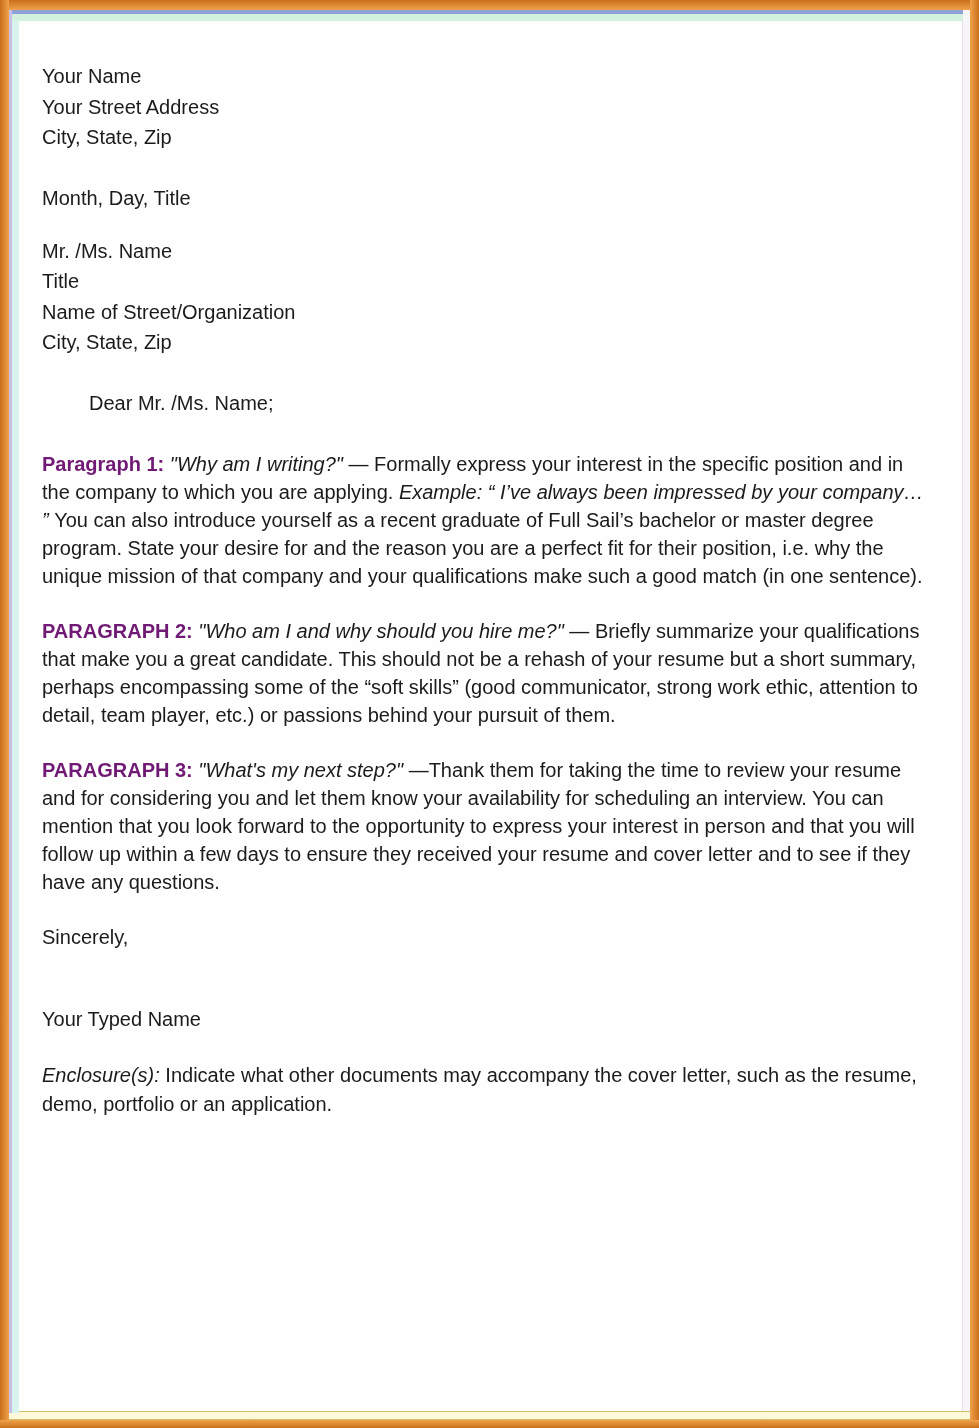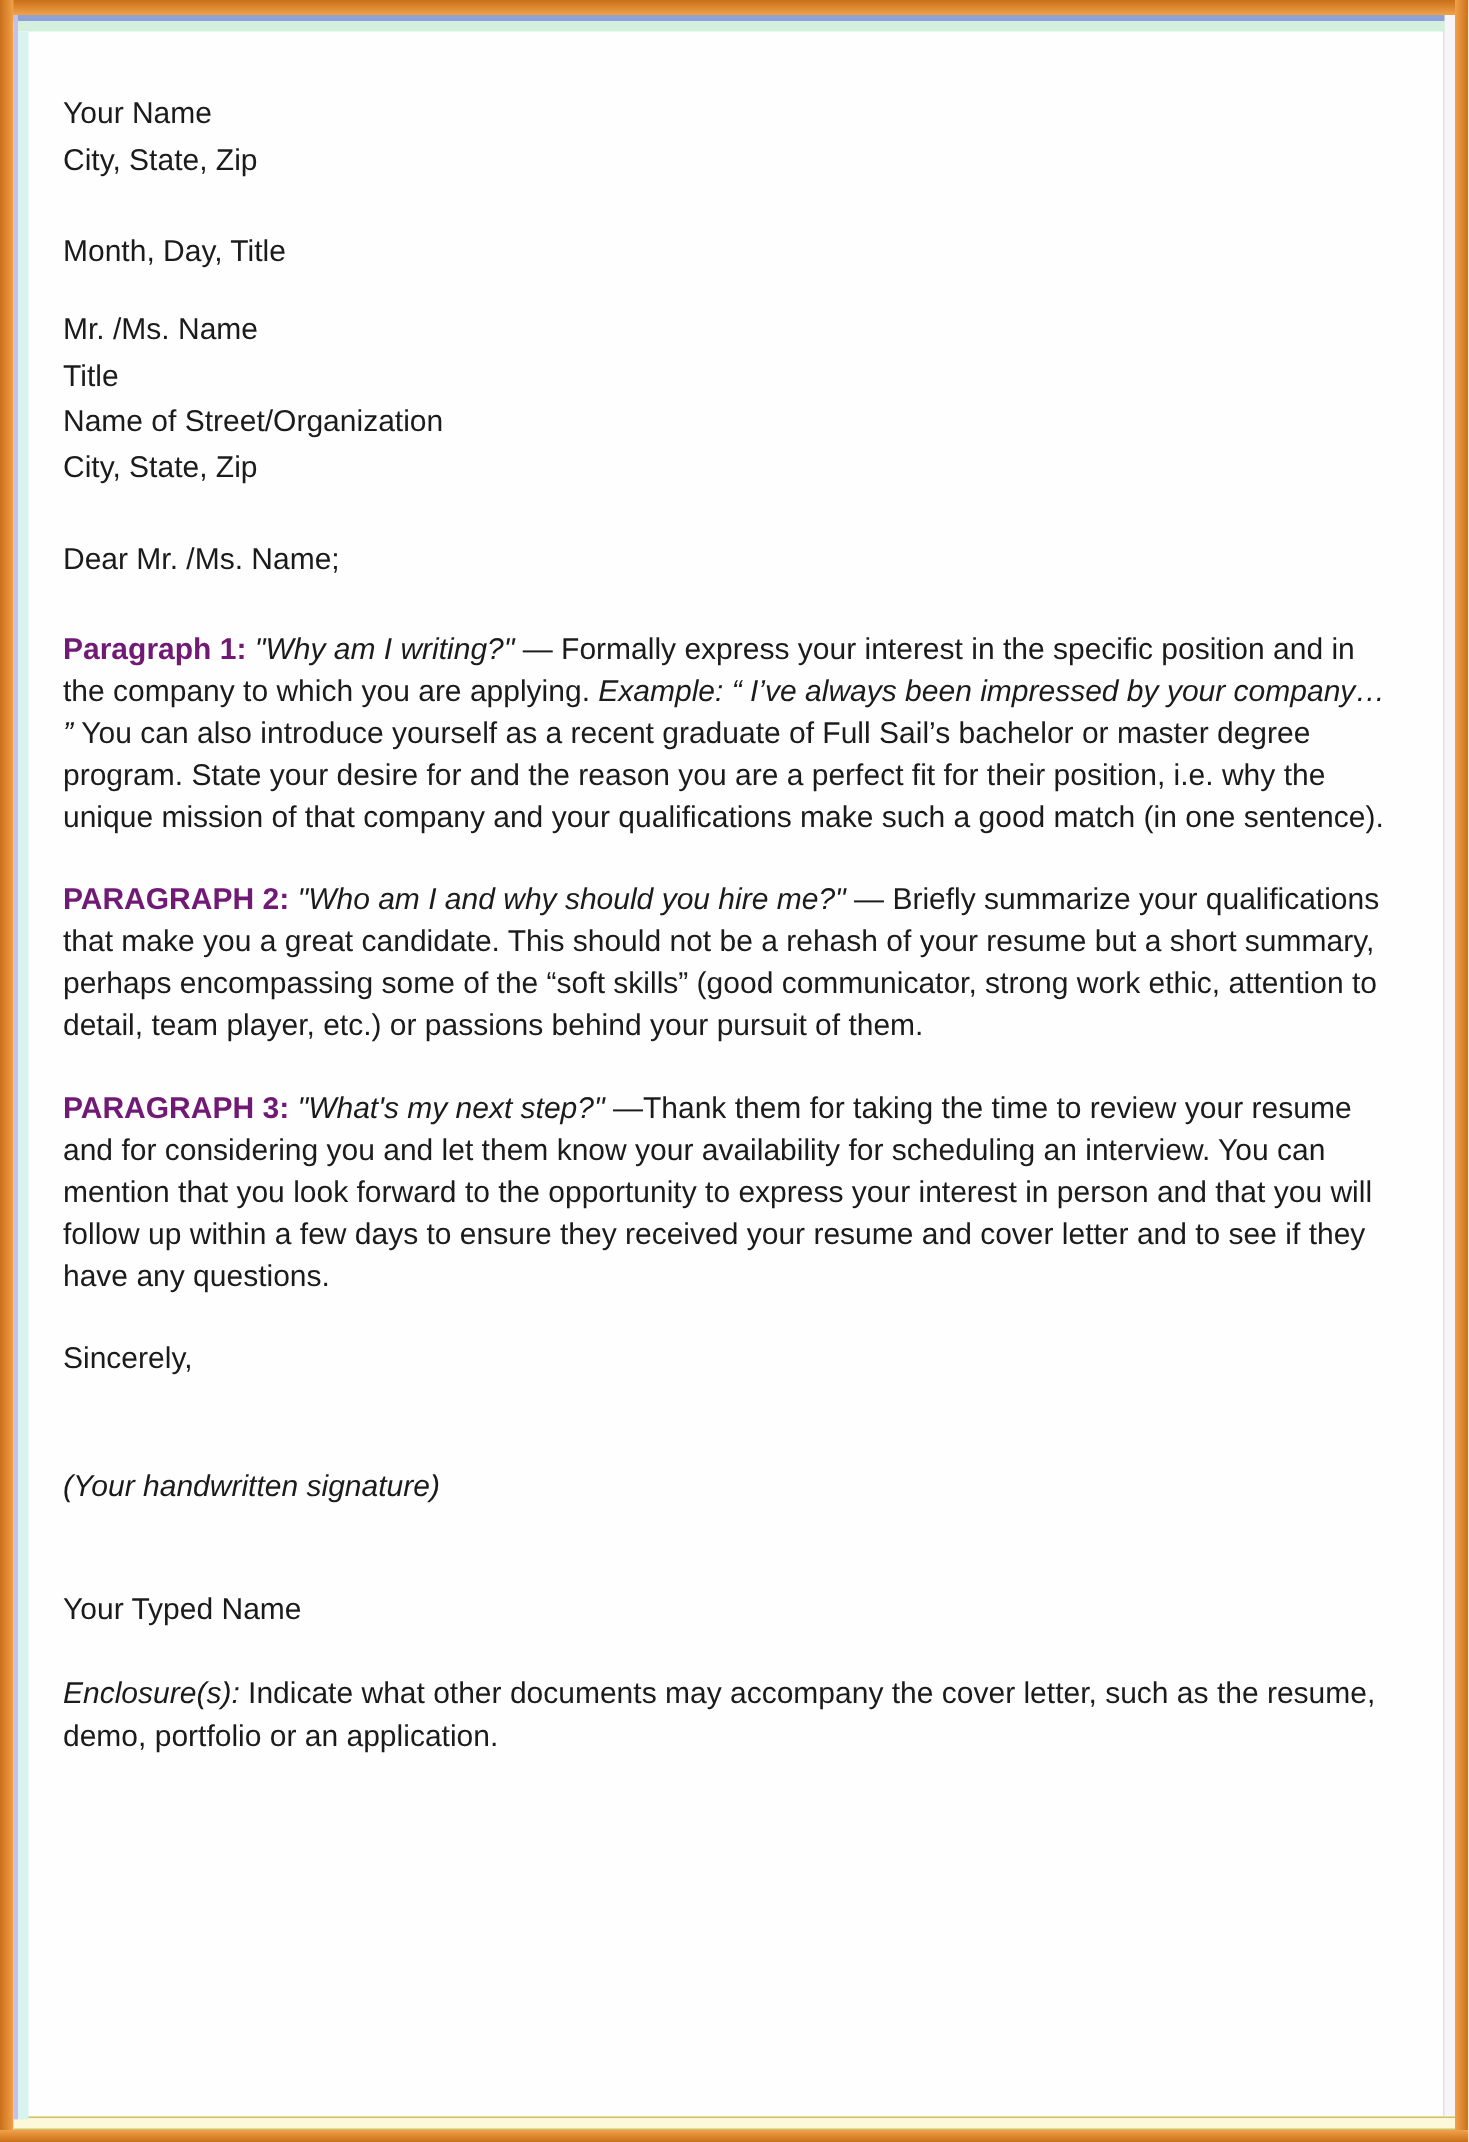--- a/index.html
+++ b/index.html
@@ -47,21 +47,21 @@
   .content {
     position: absolute;
     left: 42px;
     top: 61px;
     width: 884px;
     font-size: 20px;
   }
   .addr-block div, .single-line { line-height: 30.5px; }
   .date-line      { margin-top: 30.5px; }
   .recipient      { margin-top: 22px; }
-  .salutation     { margin-top: 30.5px; }
+  .salutation     { margin-top: 30.5px; margin-left: 47px; }
   p.para { margin: 31px 0 0 0; line-height: 28px; }
   p.para-tight { margin-top: 27px; }
   .closing   { margin-top: 27px; line-height: 28px; }
   .signature { margin-top: 57px; line-height: 28px; font-style: italic; }
   .typed     { margin-top: 54px; line-height: 28px; }
   p.enclosure { margin: 28px 0 0 0; line-height: 29px; }
   .bold { font-weight: 700; color: #701a75; }
   .italic { font-style: italic; }
 </style>
 </head>
@@ -77,20 +77,21 @@
   <div class="b-bottom-accent"></div>
   <div class="a-top-blue"></div>
   <div class="a-top-mint"></div>
   <div class="a-left-lav"></div>
   <div class="a-left-cyan"></div>
 
   <div class="content">
 
     <div class="addr-block">
       <div>Your Name</div>
+      <div>Your Street Address</div>
       <div>City, State, Zip</div>
     </div>
 
     <div class="single-line date-line">Month, Day, Title</div>
 
     <div class="addr-block recipient">
       <div>Mr. /Ms. Name</div>
       <div>Title</div>
       <div>Name of Street/Organization</div>
       <div>City, State, Zip</div>
@@ -99,20 +100,19 @@
     <div class="single-line salutation">Dear Mr. /Ms. Name;</div>
 
     <p class="para"><span class="bold">Paragraph 1:</span><span class="italic"> "Why am I writing?"</span><span> — Formally express your interest in the specific position and in the company to which you are applying.  </span><span class="italic">Example: “ I’ve always been impressed by your company… ”  </span><span>You can also introduce yourself as a recent graduate of Full Sail’s bachelor or master degree program. State your desire for and the reason you are a perfect fit for their position, i.e. why the unique mission of that company and your qualifications make such a good match (in one sentence).</span></p>
 
     <p class="para para-tight"><span class="bold">PARAGRAPH 2:</span><span class="italic"> "Who am I and why should you hire me?"</span><span> — Briefly summarize your qualifications that make you a great candidate. This should not be a rehash of your resume but a short summary, perhaps encompassing some of the “soft skills” (good communicator, strong work ethic, attention to detail, team player, etc.) or passions behind your pursuit of them.</span></p>
 
     <p class="para para-tight"><span class="bold">PARAGRAPH 3:</span><span class="italic"> "What's my next step?"</span><span> —Thank them for taking the time to review your resume and for considering you and let them know your availability for scheduling an interview. You can mention that you look forward to the opportunity to express your interest in person and that you will follow up within a few days to ensure they received your resume and cover letter and to see if they have any questions.</span></p>
 
     <div class="closing">Sincerely,</div>
 
-    <div class="signature">(Your handwritten signature)</div>
 
     <div class="typed">Your Typed Name</div>
 
     <p class="enclosure"><span class="italic">Enclosure(s):</span><span> Indicate what other documents may accompany the cover letter, such as the resume, demo, portfolio or an application.</span></p>
 
   </div>
 </div>
 
 </body></html>

